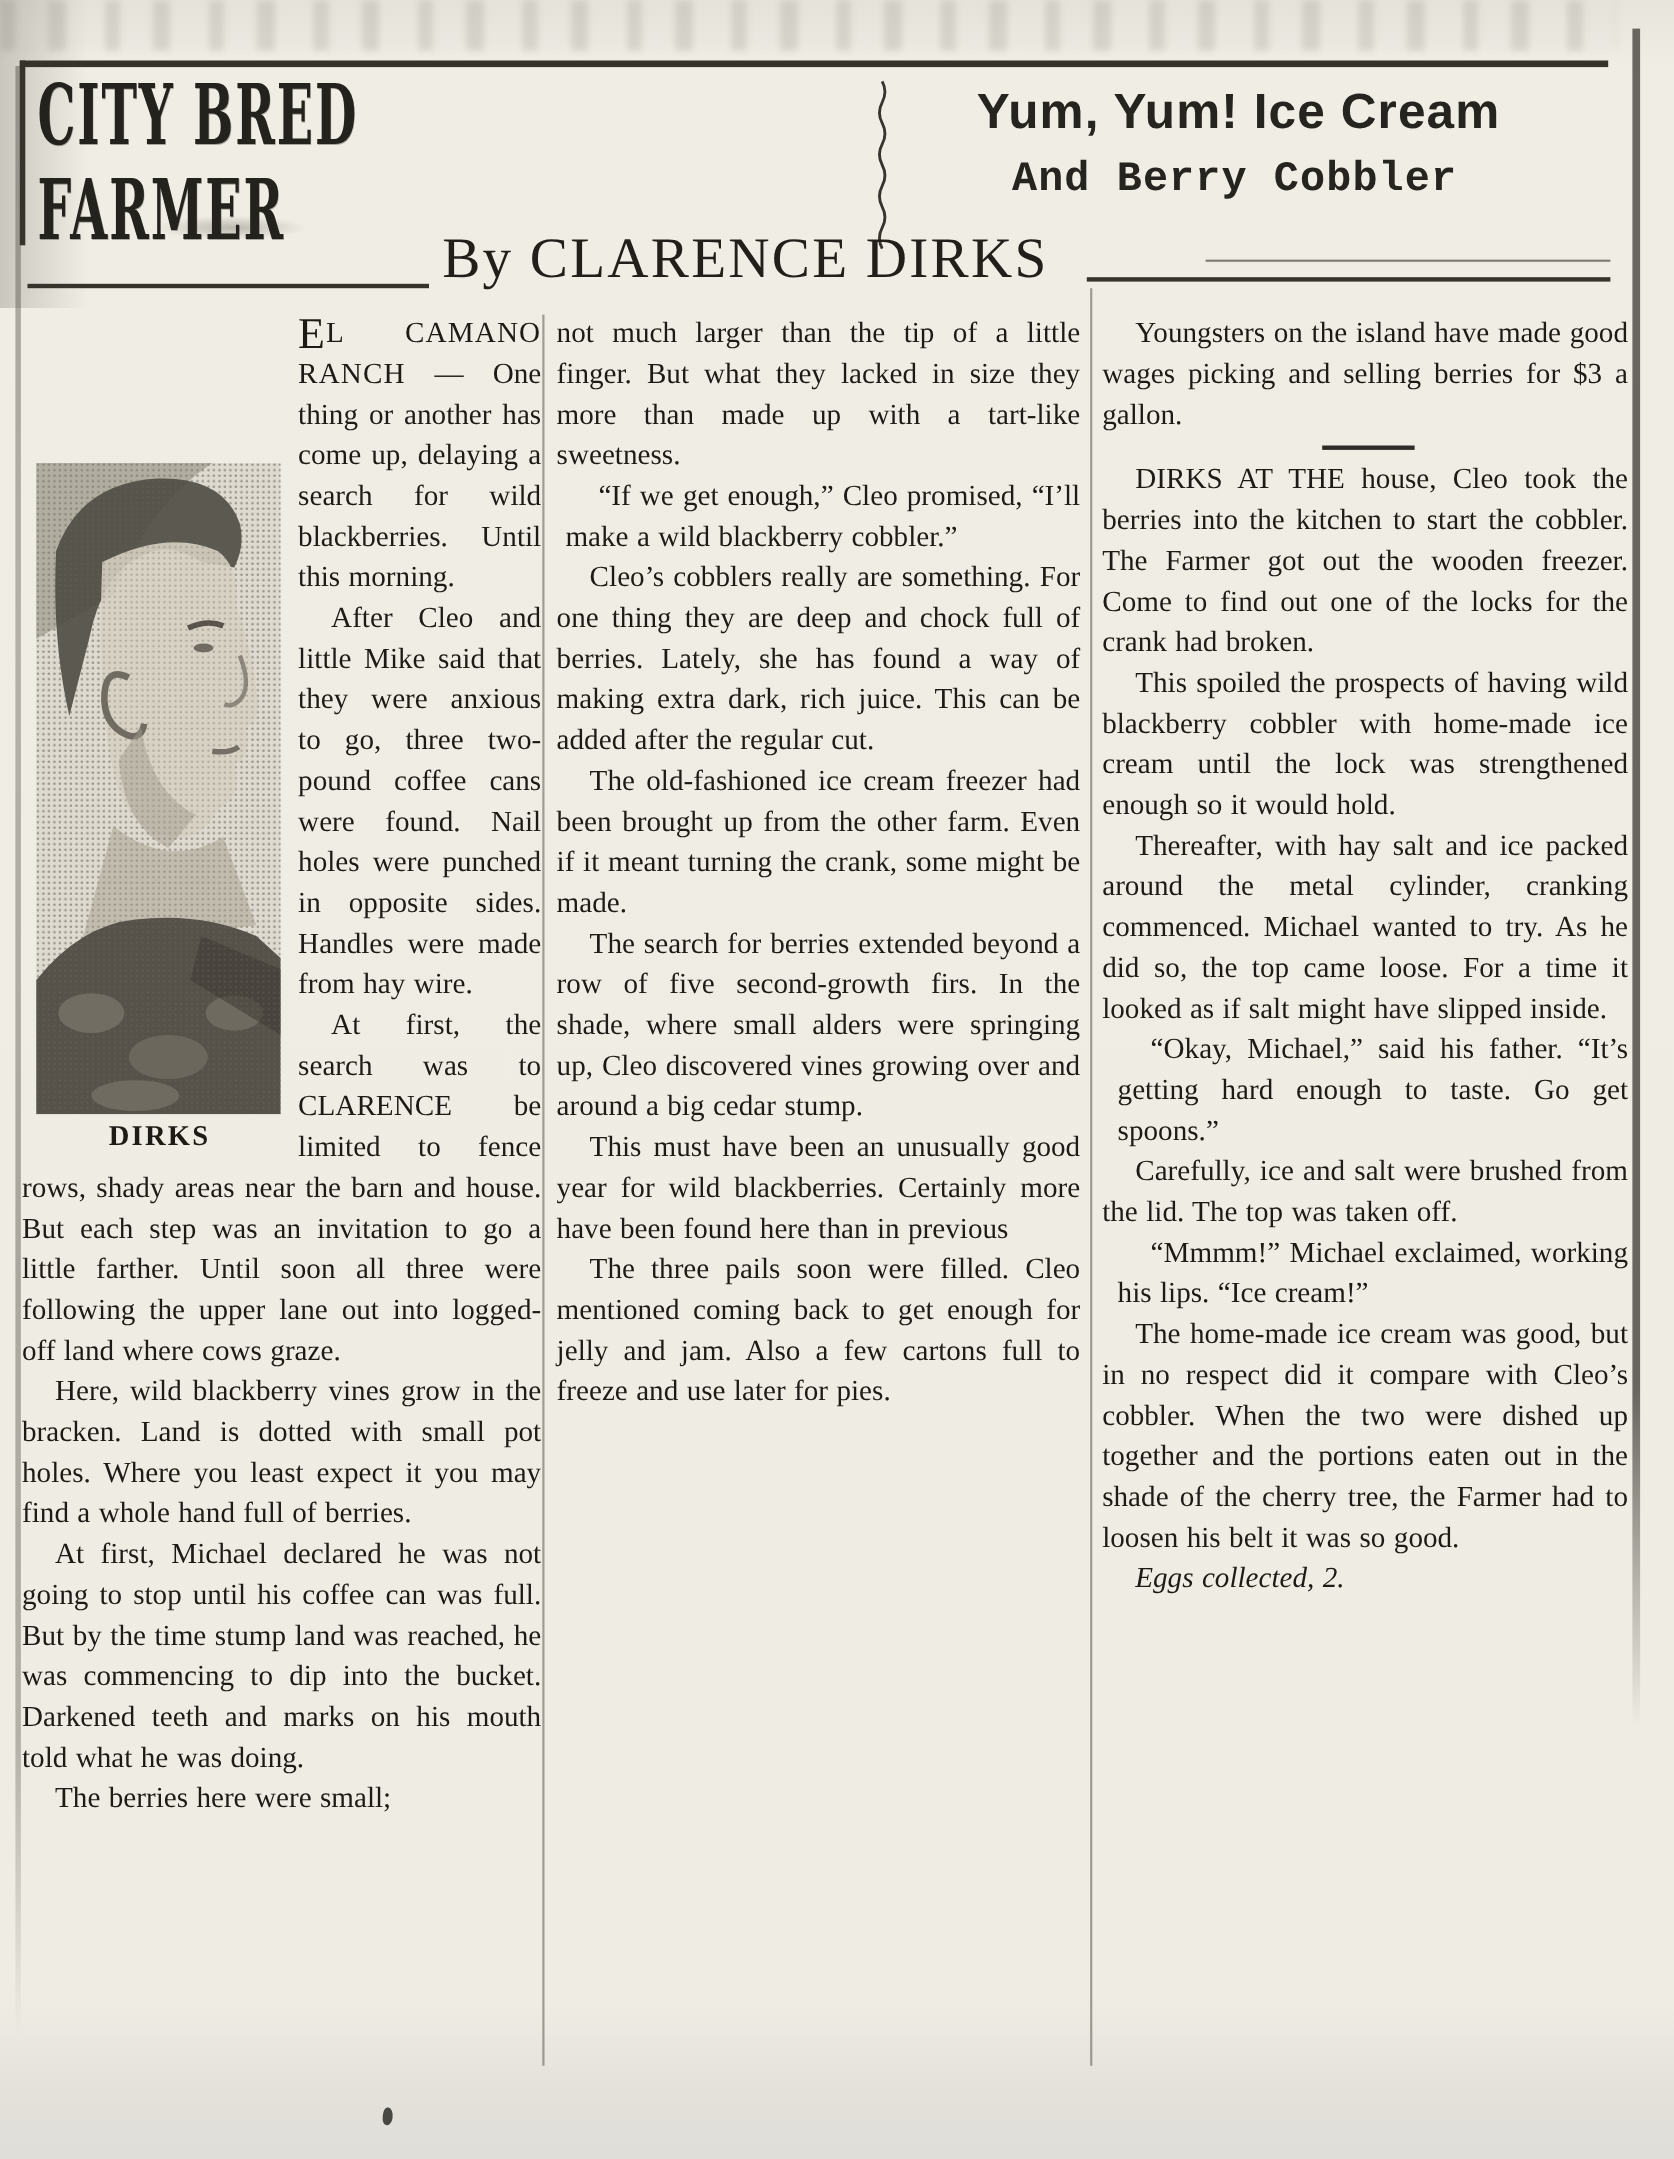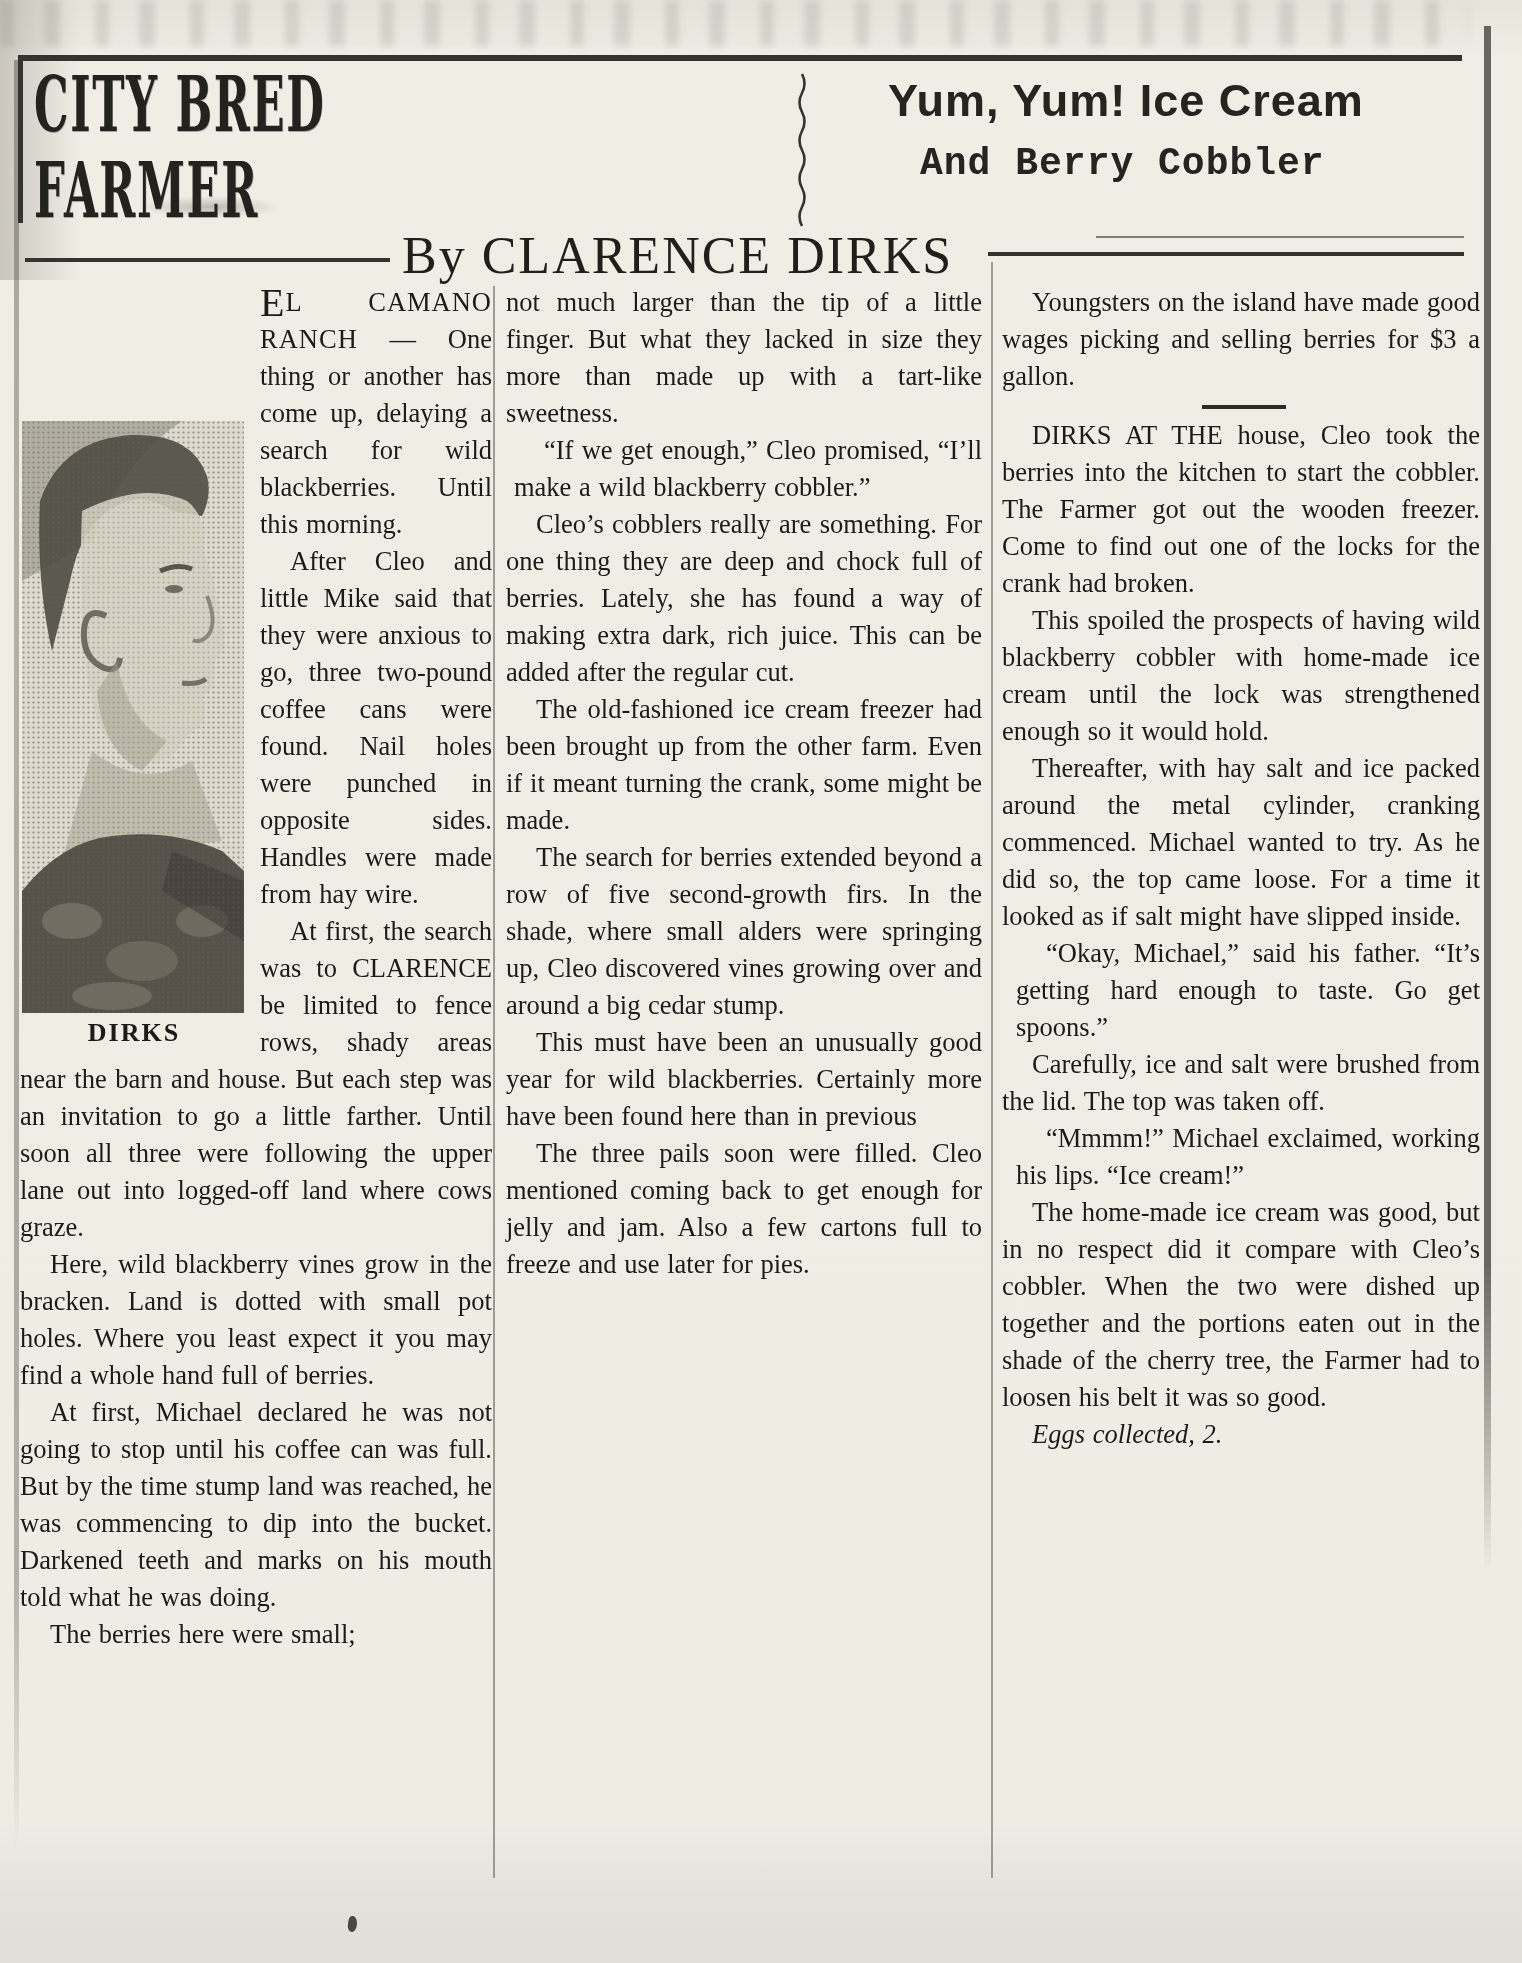--- a/index.html
+++ b/index.html
@@ -19,42 +19,42 @@
   .masthead{position:absolute;left:34px;top:62px;font-family:"DejaVu Serif",serif;font-weight:700;color:#24221c;}
   .m-line{font-size:76px;line-height:86px;letter-spacing:3px;transform:scaleX(.57);transform-origin:left top;white-space:nowrap;text-shadow:1px 1px 0 rgba(36,34,28,.35);}
 
   .head-right{position:absolute;left:872px;top:68px;width:600px;font-family:"Liberation Sans",sans-serif;
         font-weight:bold;color:#26241f;}
   .hr1{font-size:45px;line-height:66px;letter-spacing:1px;white-space:nowrap;padding-left:16px;}
   .hr2{font-size:38px;line-height:60px;letter-spacing:1px;white-space:nowrap;padding-left:48px;font-family:Liberation Mono, monospace;}
 
   .wavy{position:absolute;left:796px;top:72px;}
 
-  .byline{position:absolute;left:402px;top:228px;font-size:52px;line-height:56px;letter-spacing:2px;
+  .byline{position:absolute;left:402px;top:208px;font-size:52px;line-height:56px;letter-spacing:2px;
         color:#221f1a;white-space:nowrap;font-family:"Liberation Serif",serif;}
 
   .col{position:absolute;top:284px;font-size:26.5px;line-height:37px;text-align:justify;
        font-family:"Liberation Serif",serif;color:#1d1b16;word-spacing:1px;}
   .col1{left:20px;width:472px;}
   .col2{left:506px;width:476px;}
   .col3{left:1002px;width:478px;}
   .col p{margin:0;text-indent:30px;}
   .col p.cont{text-indent:0;}
   .b{font-weight:normal;}
   .it{font-style:italic;}
   .q{padding-left:14px;}
   .q2{padding-left:8px;}
   .initE{font-size:40px;line-height:0;vertical-align:-5px;letter-spacing:1px;}
   .dateline{letter-spacing:1px;}
 
   .divider{position:absolute;width:2px;background:#5d5a51;opacity:.55;}
   .d1{left:493px;top:286px;height:1592px;}
   .d2{left:991px;top:262px;height:1616px;}
 
-  .photo-float{float:left;width:228px;margin:111px 12px 0 0;}
+  .photo-float{float:left;width:228px;margin:111px 12px 0 0;padding-left:11px;}
   .photo-pad{padding-top:26px;}
   .photo{width:226px;height:592px;display:block;}
   .caption{text-align:center;font-weight:bold;font-size:26px;line-height:40px;letter-spacing:2px;text-indent:0;}
 
   .mid-rule{width:84px;height:4px;background:#2e2c27;margin:10px 0 8px 200px;}
   .ink-mark{position:absolute;left:348px;top:1916px;width:9px;height:16px;background:#2f2d28;
         border-radius:40% 60% 50% 50%;transform:rotate(8deg);opacity:.85;}
   .smudge{position:absolute;left:140px;top:196px;width:140px;height:22px;
         background:radial-gradient(ellipse, rgba(80,76,68,.32), transparent 70%);}
 </style>

